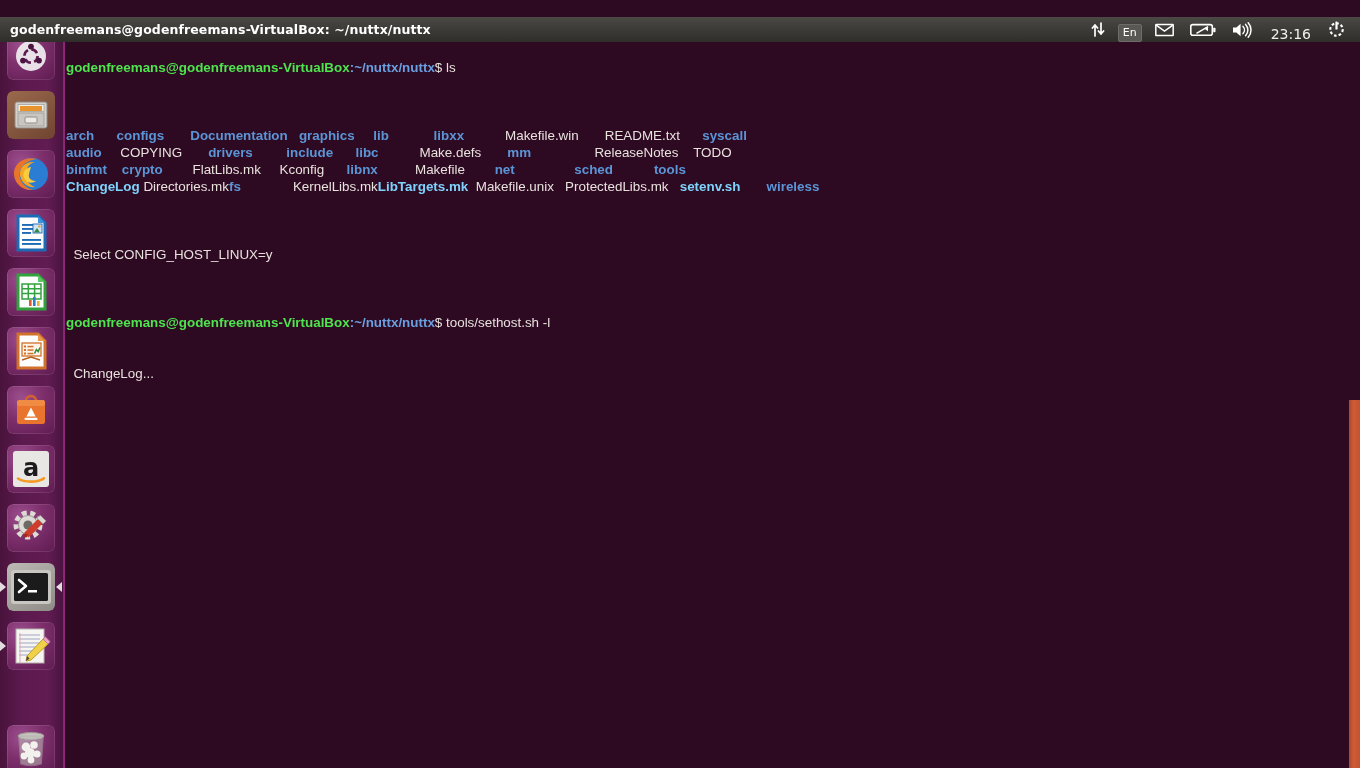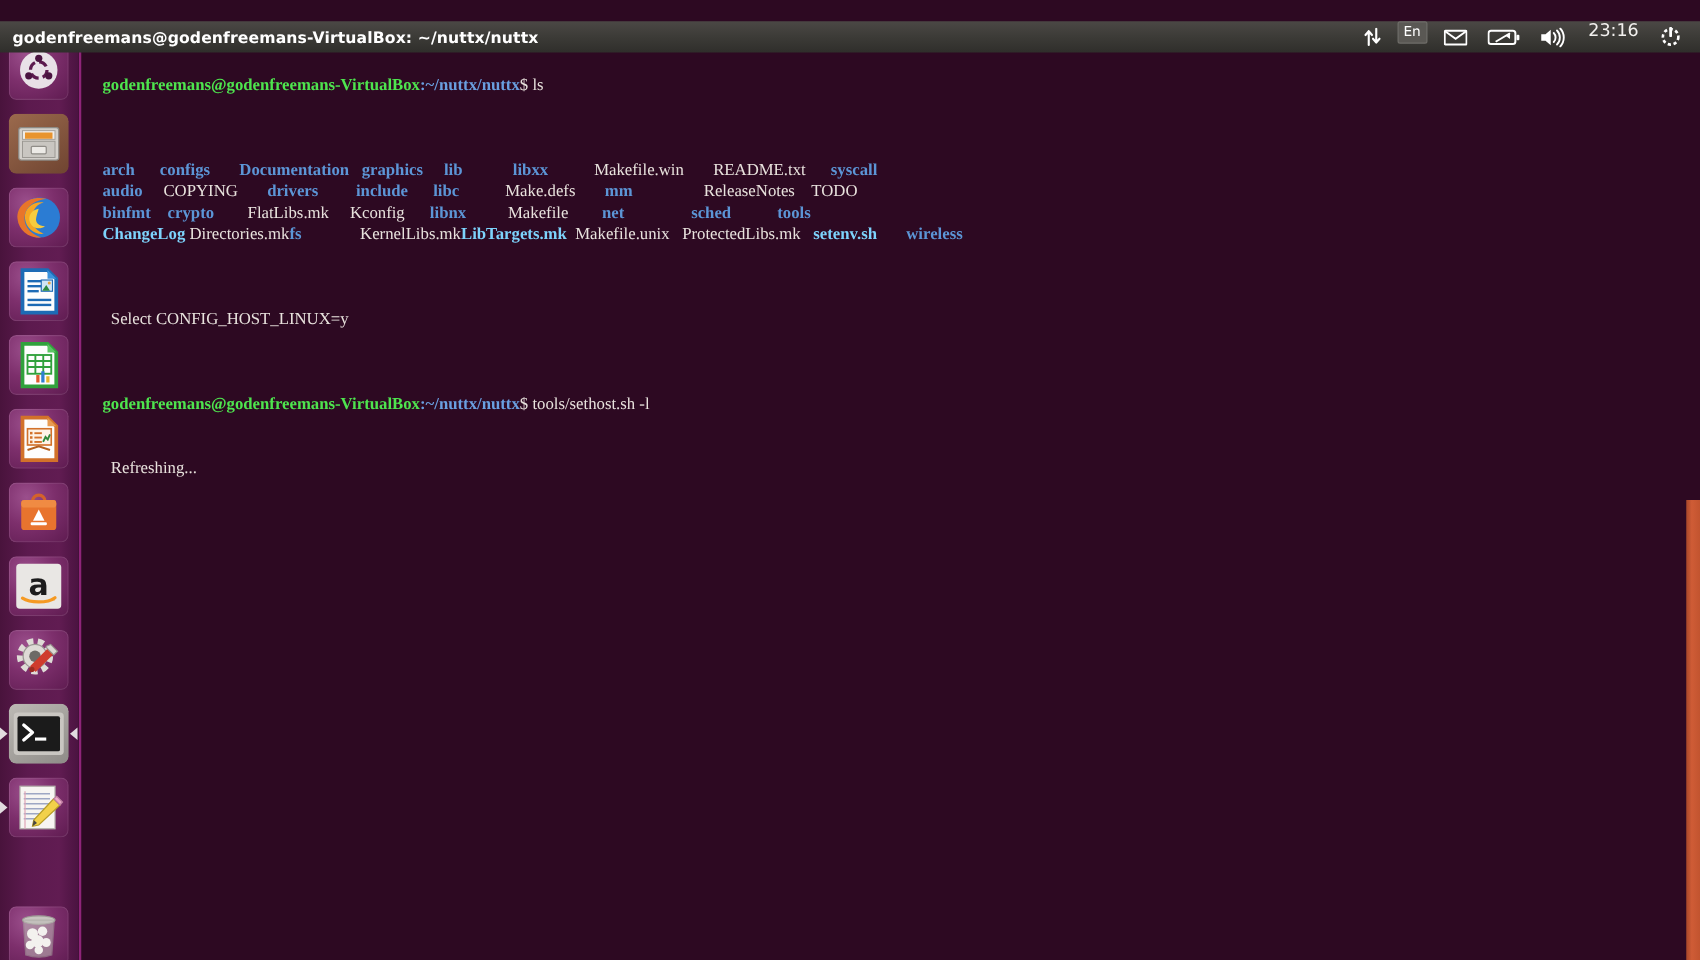--- a/index.html
+++ b/index.html
@@ -22,21 +22,21 @@
     color: #ffffff;
     font-size: 12.5px;
     font-weight: bold;
     margin-left: 10px;
     letter-spacing: 0.1px;
     white-space: nowrap;
     font-family: "DejaVu Sans", sans-serif;
   }
   #tray {
     margin-left: auto;
-    display: flex; align-items: flex-start;
+    display: flex; align-items: flex-end;
     height: 25px;
     padding-right: 8px;
     gap: 2px;
   }
   .tray-item {
     display: flex; align-items: center; justify-content: center;
     height: 25px;
     padding: 0 7px;
     color: #e8e6e3;
   }
@@ -106,22 +106,22 @@
     background: #2d0922;
     overflow: hidden;
   }
   #term-left-border {
     position: absolute; left: 0; top: 0;
     width: 2px; height: 743px;
     background: #8e2478;
   }
   #term-text {
     position: absolute;
-    left: 19px; top: 0px;
-    font-family: Liberation Serif, serif;
+    left: 3px; top: 0px;
+    font-family: Liberation Sans, sans-serif;
     font-size: 13.4px;
     line-height: 17px;
     white-space: pre;
     color: #d8d2cd;
   }
   .ln { display: block; height: 17px; }
   .c-prompt  { color: #4ee44e; font-weight: bold; }
   .c-path    { color: #6a9fe0; font-weight: bold; }
   .c-plain   { color: #e8e2dd; }
   .c-dir     { color: #5c95d6; font-weight: bold; }
@@ -383,20 +383,20 @@
   <div id="term-left-border"></div>
 
   <div id="term-text">
     <span class="ln"><span class="c-prompt">godenfreemans@godenfreemans-VirtualBox</span><span class="c-path">:~/nuttx/nuttx</span><span class="c-plain">$ </span><span class="c-plain">ls</span></span>
 
     <div id="ls-block"><span class="ln"><span class="c-dir">arch      </span><span class="c-dir">configs       </span><span class="c-dir">Documentation   </span><span class="c-dir">graphics     </span><span class="c-dir">lib            </span><span class="c-dir">libxx           </span><span class="c-plain">Makefile.win       </span><span class="c-plain">README.txt      </span><span class="c-dir">syscall</span></span><span class="ln"><span class="c-dir">audio     </span><span class="c-plain">COPYING       </span><span class="c-dir">drivers         </span><span class="c-dir">include      </span><span class="c-dir">libc           </span><span class="c-plain">Make.defs       </span><span class="c-dir">mm                 </span><span class="c-plain">ReleaseNotes    </span><span class="c-plain">TODO</span></span><span class="ln"><span class="c-dir">binfmt    </span><span class="c-dir">crypto        </span><span class="c-plain">FlatLibs.mk     </span><span class="c-plain">Kconfig      </span><span class="c-dir">libnx          </span><span class="c-plain">Makefile        </span><span class="c-dir">net                </span><span class="c-dir">sched           </span><span class="c-dir">tools</span></span><span class="ln"><span class="c-exec">ChangeLog </span><span class="c-plain">Directories.mk</span><span class="c-dir">fs              </span><span class="c-plain">KernelLibs.mk</span><span class="c-exec">LibTargets.mk  </span><span class="c-plain">Makefile.unix   </span><span class="c-plain">ProtectedLibs.mk   </span><span class="c-exec">setenv.sh       </span><span class="c-dir">wireless</span></span></div>
 
     <span class="ln c-plain">  Select CONFIG_HOST_LINUX=y</span>
 
     <span class="ln"><span class="c-prompt">godenfreemans@godenfreemans-VirtualBox</span><span class="c-path">:~/nuttx/nuttx</span><span class="c-plain">$ </span><span class="c-plain">tools/sethost.sh -l</span></span>
-    <span class="ln c-plain">  Refreshing...</span>
+    <span class="ln c-plain">  ChangeLog...</span>
 
   </div>
 
   <div id="scrollbar-track">
     <div id="scrollbar-thumb" style="top: 375px; height: 368px;"></div>
   </div>
 </div>
 
 </body></html>

